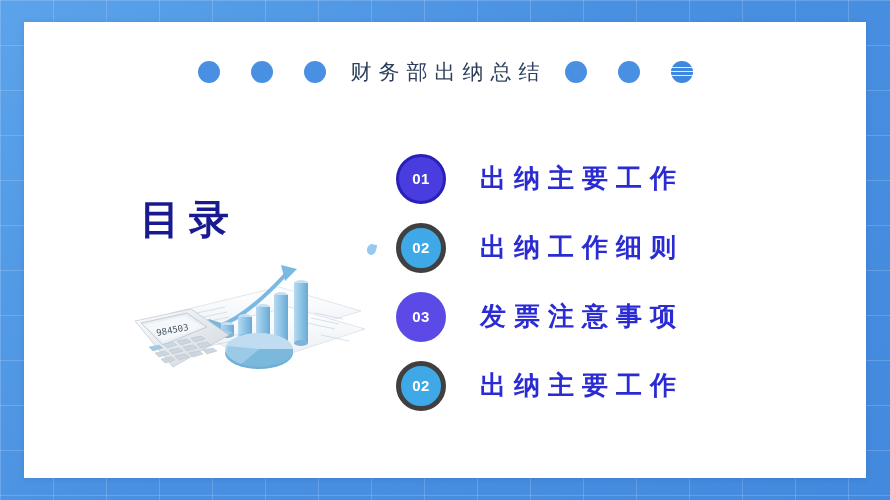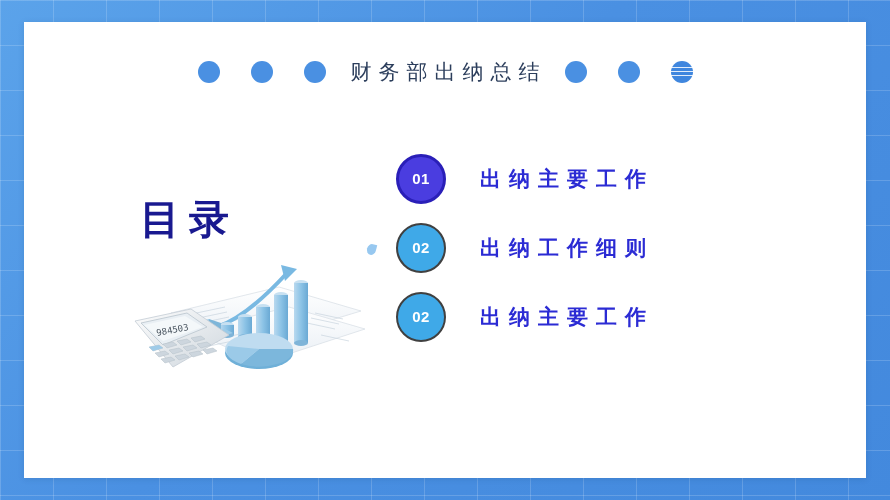--- a/index.html
+++ b/index.html
@@ -135,29 +135,29 @@
     font-weight: bold;
     letter-spacing: .5px;
     box-sizing: border-box;
   }
   .num-badge.v-deep {
     background: #4a3de0;
     border: 3px solid #2a1fb8;
   }
   .num-badge.v-light {
     background: #3fa9e8;
-    border: 2px solid #404040;
+    border: 5px solid #404040;
   }
   .num-badge.v-purple {
     background: #5b4ae6;
     border: 3px solid #5b4ae6;
   }
   .agenda-label {
     color: #2b2bd4;
-    font-size: 21px;
+    font-size: 26px;
     font-weight: bold;
     letter-spacing: 8px;
     margin-left: 34px;
     white-space: nowrap;
   }
 </style>
 </head>
 <body>
 
 <div id="slide">
@@ -297,20 +297,24 @@
       <div class="agenda-row">
         <span class="num-badge v-deep">01</span>
         <span class="agenda-label">出纳主要工作</span>
       </div>
 
       <div class="agenda-row">
         <span class="num-badge v-light">02</span>
         <span class="agenda-label">出纳工作细则</span>
       </div>
 
+      <div class="agenda-row">
+        <span class="num-badge v-purple">03</span>
+        <span class="agenda-label">发票注意事项</span>
+      </div>
 
       <div class="agenda-row">
         <span class="num-badge v-light">02</span>
         <span class="agenda-label">出纳主要工作</span>
       </div>
 
     </div>
 
   </div>
 </div>

